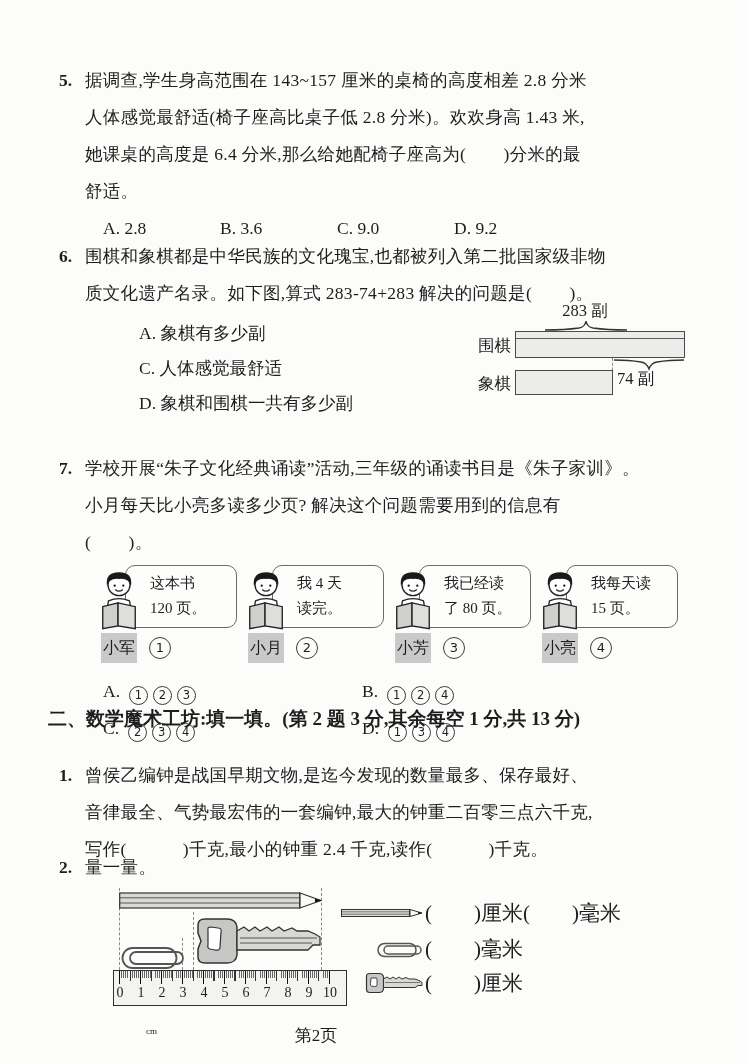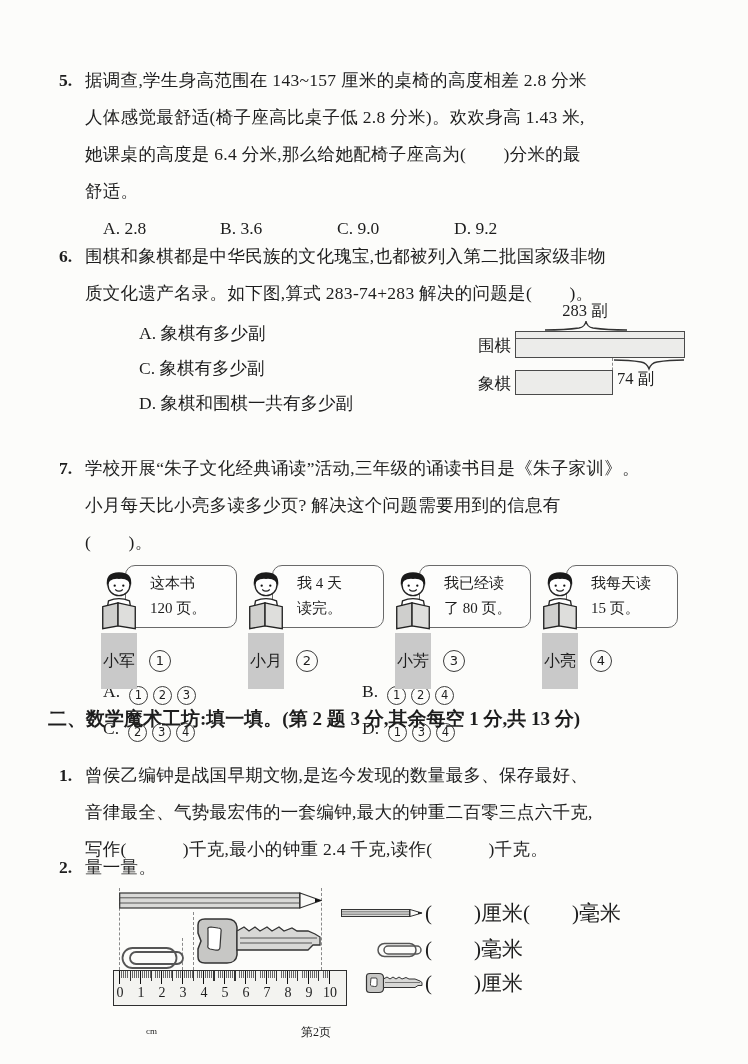--- a/index.html
+++ b/index.html
@@ -24,42 +24,42 @@
   .bar-split{position:absolute;left:0;right:0;top:6px;border-top:1px solid #5a5a5a;}
   .ddash{position:absolute;border-left:1.5px dashed #8a8a8a;}
   .bracesvg{position:absolute;}
   
   .kids{display:flex;gap:5px;margin:4px 0 0 12px;}
   .kid-card{position:relative;width:142px;height:96px;}
   .bubble{position:absolute;left:28px;top:0;width:112px;height:63px;border:1.5px solid #6a6a6a;border-radius:10px;background:#fdfdfc;box-sizing:border-box;padding:5px 2px 0 24px;}
   .bubble .b-line{font-size:15px;line-height:25px;white-space:pre;}
   .kid-svg{position:absolute;left:0;top:3px;width:44px;height:64px;z-index:2;}
   .kid-foot{position:absolute;left:4px;top:68px;display:flex;align-items:center;}
-  .kid-name{background:#c9c9c9;font-size:16px;padding:17px 2px;line-height:22px;}
+  .kid-name{background:#c9c9c9;font-size:16px;padding:4px 2px;line-height:22px;}
   .circ{display:inline-block;width:20px;height:20px;border:1.4px solid #3c3c3c;border-radius:50%;text-align:center;line-height:20px;font-size:13px;margin-left:12px;font-family:"DejaVu Sans","Liberation Sans",sans-serif;}
   .circ-sm{display:inline-block;width:17px;height:17px;border:1.3px solid #3c3c3c;border-radius:50%;text-align:center;line-height:17px;font-size:11.5px;margin-left:5px;font-family:"DejaVu Sans","Liberation Sans",sans-serif;vertical-align:-2px;}
   .q7opts{padding-left:18px;margin-top:12px;}
   .q7row{display:grid;grid-template-columns:259px 1fr;line-height:37px;}
   
   .sec-head{position:absolute;left:48px;top:706px;font-family:Liberation Serif, serif;font-weight:700;font-size:19px;white-space:pre;}
   
   .mfig{position:absolute;left:95px;top:884px;width:620px;height:134px;}
   .vdash{position:absolute;border-left:1.5px dashed #8a8a8a;}
   .m-abs{position:absolute;}
   .ruler{position:absolute;left:18px;top:86px;width:234px;height:36px;background:#f3f3f0;border:1.5px solid #2f2f2f;box-sizing:border-box;}
   .ticks{position:absolute;top:0;left:5px;width:212px;}
   .t-mm{height:7px;background:repeating-linear-gradient(90deg,#666 0 .9px,transparent .9px 2.1px);}
   .t-5mm{height:10px;background:repeating-linear-gradient(90deg,#333 0 1px,transparent 1px 10.5px);}
   .t-cm{height:13px;background:repeating-linear-gradient(90deg,#111 0 1.2px,transparent 1.2px 21px);}
   .rnum{position:absolute;top:13px;transform:translateX(-50%);font-size:14px;line-height:18px;}
   .runit{position:absolute;top:19px;font-size:9px;margin-top:36px;}
   .m-row{position:absolute;left:240px;display:flex;align-items:center;height:26px;}
   .m-ico{width:88px;display:flex;justify-content:flex-end;align-items:center;margin-right:2px;}
   .m-blank{font-size:21px;white-space:pre;}
-  .footer{position:absolute;left:0;top:1024px;width:632px;text-align:center;font-size:12px;}
+  .footer{position:absolute;left:0;top:1024px;width:632px;text-align:center;font-size:17px;}
 </style>
 </head>
 <body>
 
 <div class="sheet">
 
   <div class="q" id="q5" style="left:85px;top:62px;">
     <span class="qnum">5.</span>
     <div class="line">据调查,学生身高范围在 143~157 厘米的桌椅的高度相差 2.8 分米</div>
     <div class="line">人体感觉最舒适(椅子座高比桌子低 2.8 分米)。欢欢身高 1.43 米,</div>
@@ -72,21 +72,21 @@
       <span>D. 9.2</span>
     </div>
   </div>
 
   <div class="q" id="q6" style="left:85px;top:238px;">
     <span class="qnum">6.</span>
     <div class="line">围棋和象棋都是中华民族的文化瑰宝,也都被列入第二批国家级非物</div>
     <div class="line">质文化遗产名录。如下图,算式 283-74+283 解决的问题是(        )。</div>
     <div class="optlist">
       <div class="opt">A. 象棋有多少副</div>
-      <div class="opt">C. 象棋有多少副</div>
+      <div class="opt">C. 人体感觉最舒适</div>
       <div class="opt">D. 象棋和围棋一共有多少副</div>
     </div>
 
     <div class="diagram">
       <div class="dlabel" style="left:55px;top:0;width:104px;text-align:center;">283 副</div>
       <svg class="bracesvg" style="left:66px;top:20px;" width="84" height="11" viewBox="0 0 84 11">
         <path d="M1,10 Q21,10 35,8 Q41,7 42,1 Q43,7 49,8 Q63,10 83,10" fill="none" stroke="#333" stroke-width="1.3"></path>
       </svg>
       <div class="dlabel" style="left:0;top:35px;">围棋</div>
       <div class="bar" style="left:37px;top:31px;width:170px;height:27px;">

